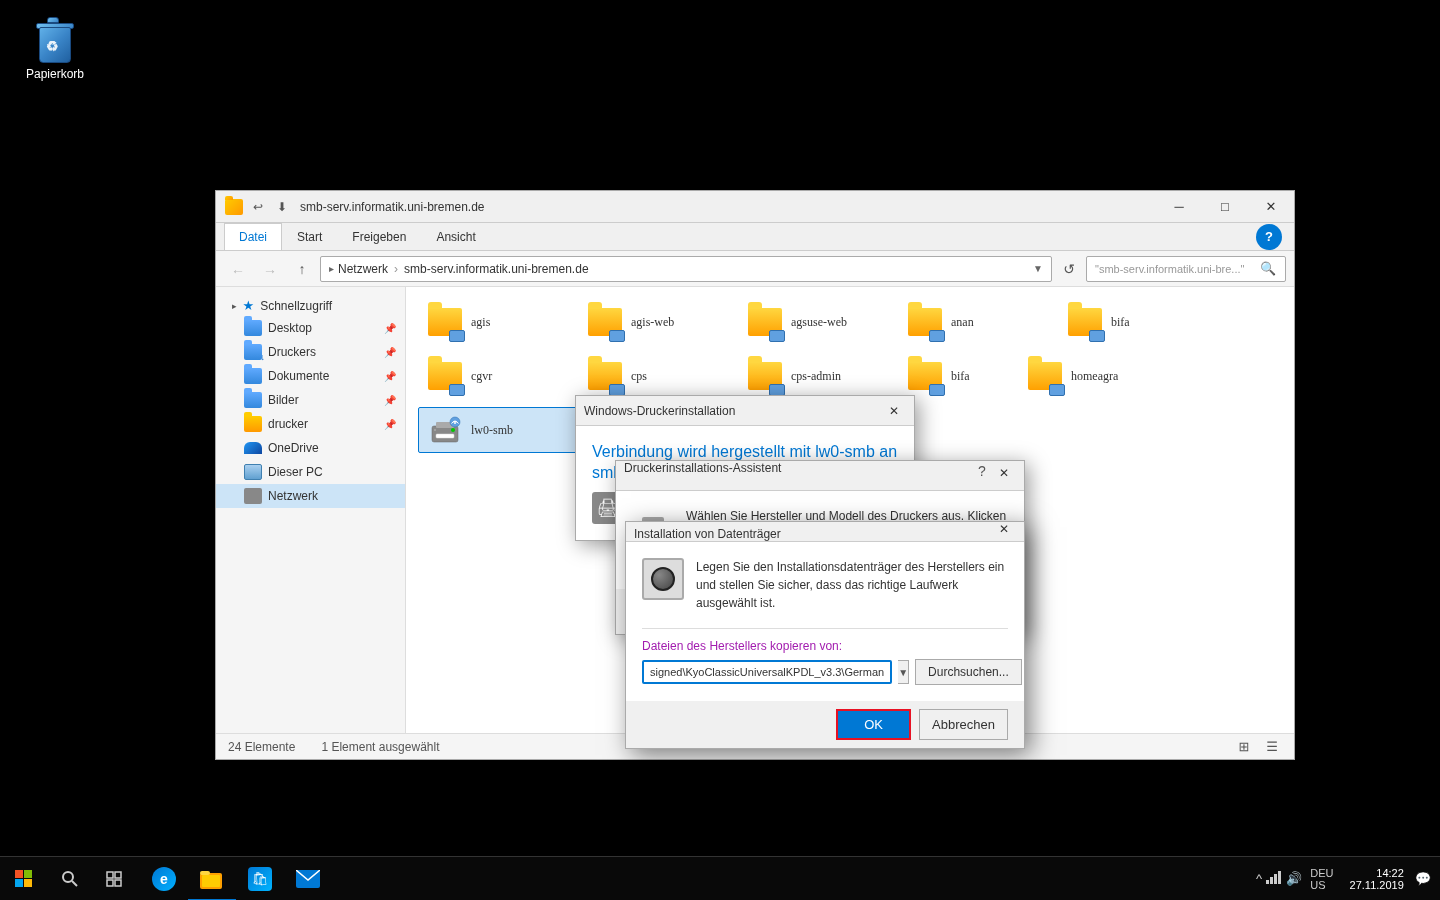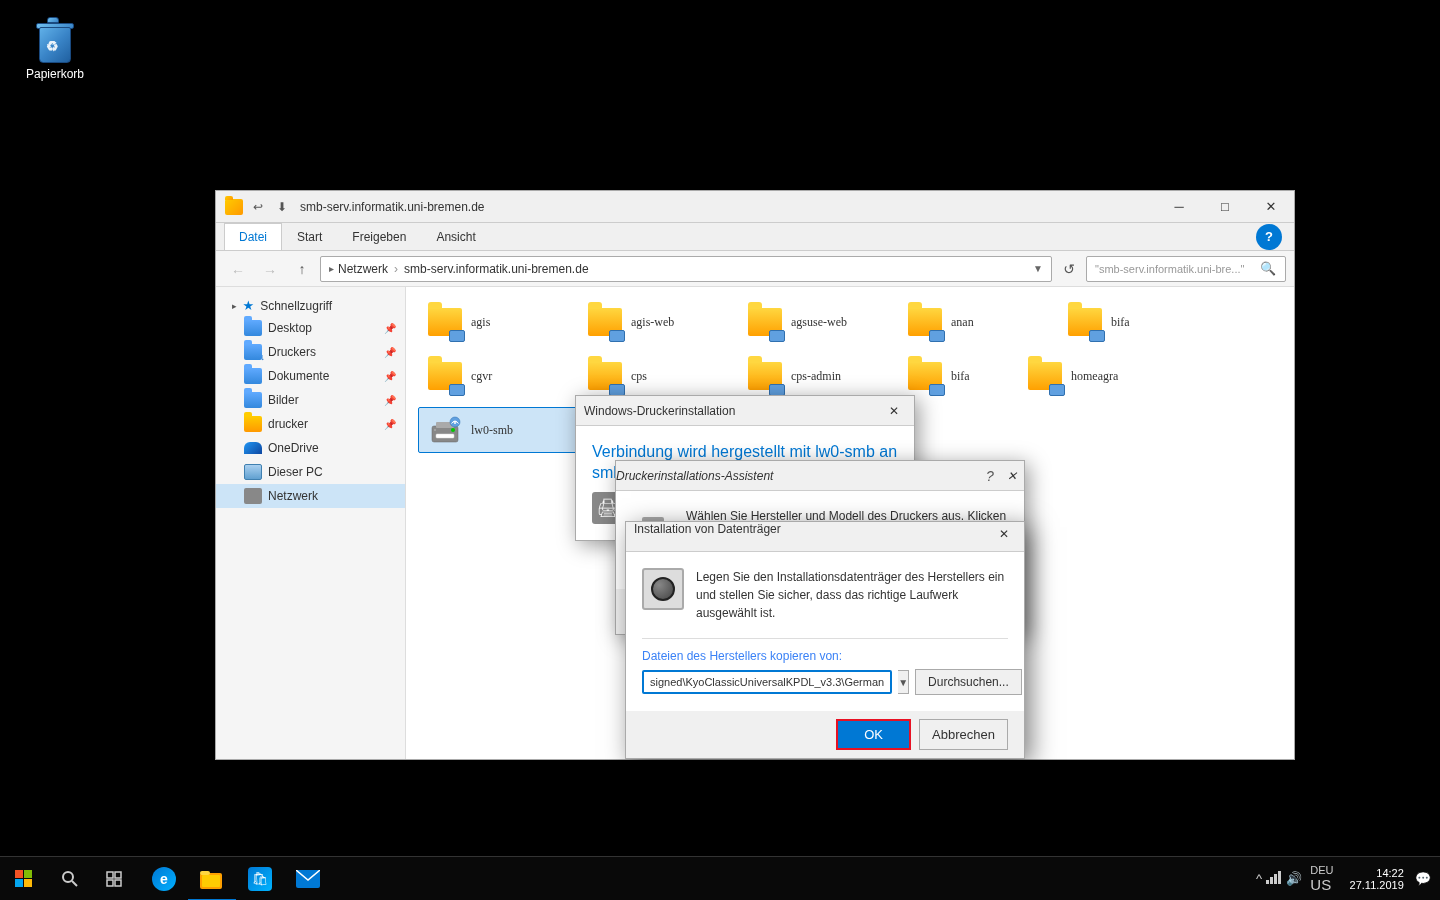--- a/index.html
+++ b/index.html
@@ -699,24 +699,22 @@
       background: #f0f0f0;
       border: 1px solid #aaa;
       box-shadow: 4px 4px 20px rgba(0,0,0,0.4);
       z-index: 25;
     }
 
     .wizard-title-bar {
       height: 30px;
       background: #f0f0f0;
       display: flex;
-      align-items: center;
-      padding: 0 0;
+      padding: 0 8px;
       border-bottom: 1px solid #ccc;
-      font-style: italic;
     }
 
     .wizard-content {
       padding: 16px;
       background: #fff;
     }
 
     .wizard-main-content {
       display: flex;
       gap: 12px;
@@ -735,24 +733,24 @@
       top: 521px;
       left: 625px;
       width: 400px;
       background: #f0f0f0;
       border: 1px solid #aaa;
       box-shadow: 6px 6px 24px rgba(0,0,0,0.5);
       z-index: 30;
     }
 
     .datentraeger-title-bar {
-      height: 30px;
-      background: #f0f0f0;
-      display: flex;
-      align-items: flex-start;
+      height: 20px;
+      background: #f0f0f0;
+      display: flex;
+      align-items: flex-end;
       padding: 0 8px;
       border-bottom: 1px solid #ccc;
       gap: 21px;
     }
 
     .datentraeger-close {
       width: 24px;
       height: 24px;
       display: flex;
       align-items: center;
@@ -801,21 +799,21 @@
       line-height: 1.5;
     }
 
     .datentraeger-footer {
       border-top: 1px solid #ddd;
       padding-top: 10px;
     }
 
     .copy-from-label {
       font-size: 12px;
-      color: #3b82f6;
+      color: #a21caf;
       margin-bottom: 6px;
     }
 
     .path-row {
       display: flex;
       gap: 6px;
       align-items: center;
     }
 
     .path-input {
@@ -1168,20 +1166,29 @@
             <div class="folder-network"></div>
             <div class="network-overlay"></div>
           </div>
           <span class="file-label">manal</span>
         </div>
 
 
       </div>
     </div>
 
+    <div class="status-bar">
+      <span>24 Elemente</span>
+      <span style="margin: 0 8px; color:#ccc;"> &nbsp;&nbsp;&nbsp; </span>
+      <span>1 Element ausgewählt</span>
+      <div class="status-right">
+        <div class="view-btn">⊞</div>
+        <div class="view-btn">☰</div>
+      </div>
+    </div>
   </div>
 
   <div class="printer-install-dialog">
     <div class="dialog-title-bar">
       <span class="dialog-title-text">Windows-Druckerinstallation</span>
       <div class="dialog-close">✕</div>
     </div>
     <div class="dialog-content">
       <div class="dialog-header-accent">Verbindung wird hergestellt mit lw0-smb an smb...</div>
       <div class="dialog-progress-area">
@@ -1310,21 +1317,21 @@
         <svg width="16" height="14" viewBox="0 0 16 14">
           <rect x="0" y="10" width="3" height="4" fill="#ccc"></rect>
           <rect x="4" y="7" width="3" height="7" fill="#ccc"></rect>
           <rect x="8" y="4" width="3" height="10" fill="#ccc"></rect>
           <rect x="12" y="1" width="3" height="13" fill="#ccc"></rect>
         </svg>
       </div>
       <div class="tray-icon">🔊</div>
       <div class="lang-indicator">
         <div style="font-size:11px; color:#ccc;">DEU</div>
-        <div style="font-size:15px; color:#ccc;">US</div>
+        <div style="font-size:11px; color:#ccc;">US</div>
       </div>
       <div class="taskbar-clock">
         <span>14:22</span>
         <span>27.11.2019</span>
       </div>
       <div class="tray-icon">💬</div>
     </div>
   </div>
 
 </div>

